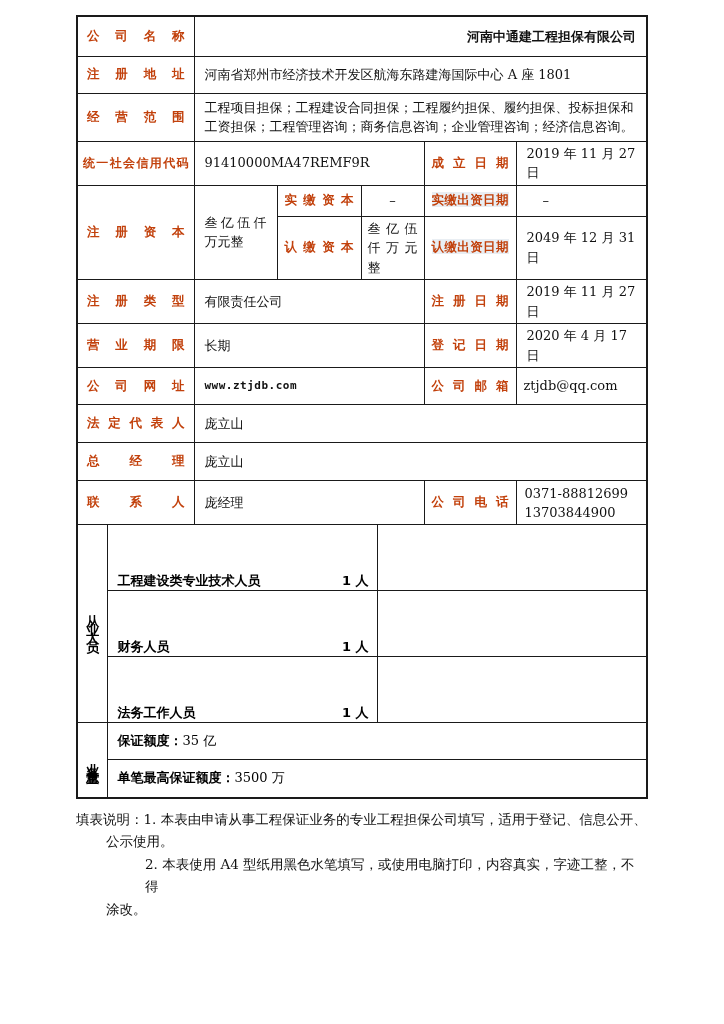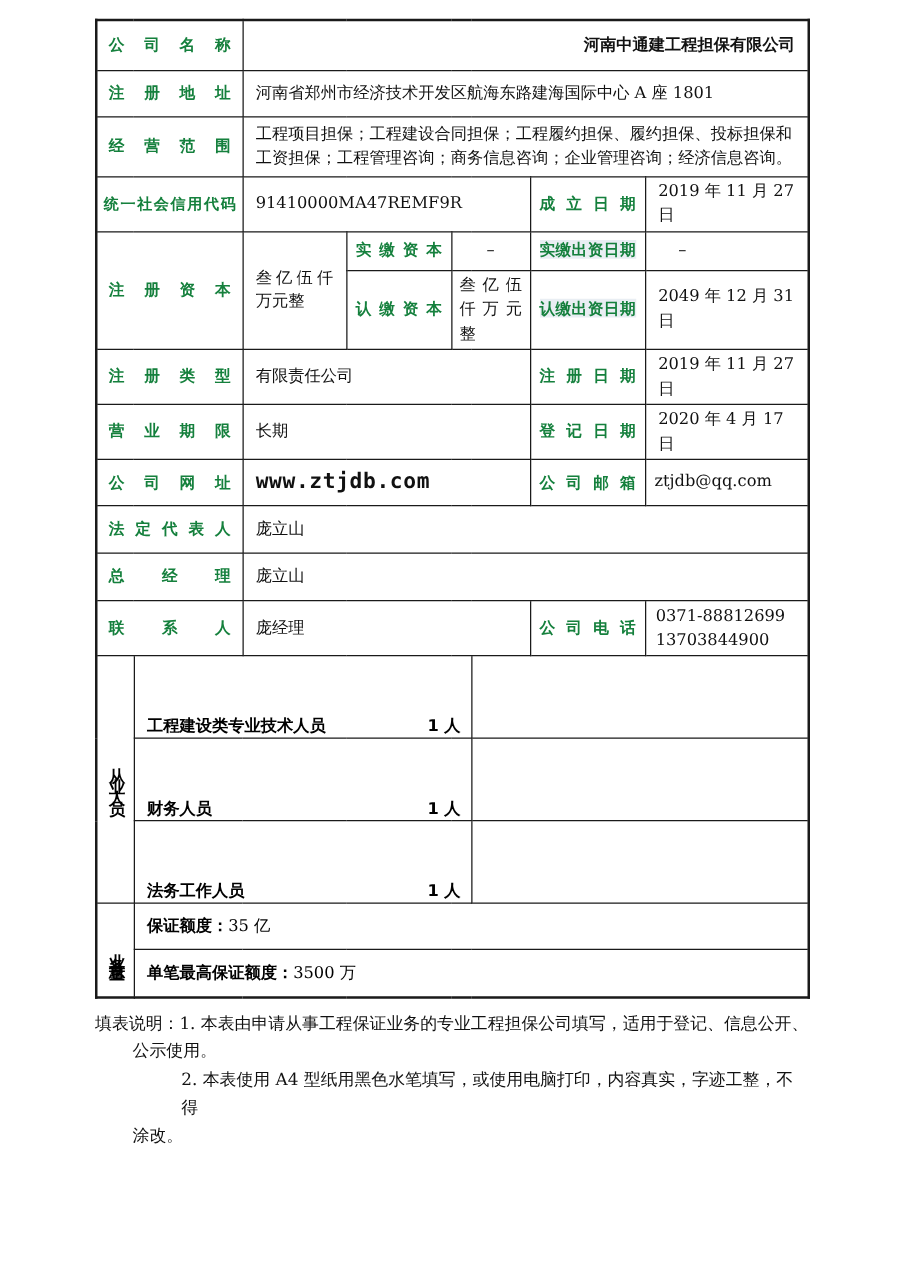--- a/index.html
+++ b/index.html
@@ -18,31 +18,31 @@
   }
   table.form {
     width:570px; margin:15px auto 0 auto;
     border-collapse:collapse; table-layout:fixed;
     border:2px solid #1a1a1a;
   }
   td { border:1px solid #1a1a1a; padding:0; vertical-align:middle; overflow:hidden; }
   
   .lbl {
     font-family:"DejaVu Sans", sans-serif; font-weight:bold; font-size:12.5px;
-    text-align:justify; text-align-last:justify; padding:0 9px; color:#15803d;
+    text-align:justify; text-align-last:justify; padding:0 9px; color:#c2410c;
   }
   .lbl.tight { padding:0 5px; font-size:12px; white-space:nowrap; }
   .rlbl { padding:0 7px; }
   
   .val {
     font-family:"DejaVu Serif", serif; font-size:13px; padding:2px 10px;
     line-height:1.5; color:#111;
   }
   .val.bsans { font-family:"DejaVu Sans", sans-serif; font-weight:bold; font-size:13px;text-align:right; }
-  .val.mono { font-family:"DejaVu Sans Mono", monospace; font-weight:bold; font-size:17px; letter-spacing:0.5px; }
+  .val.mono { font-family:"DejaVu Sans Mono", monospace; font-weight:bold; font-size:11px; letter-spacing:0.5px; }
   .val.ctr { text-align:center; padding:2px 4px; }
   .val.dashpad { padding-left:26px; }
   .hl { background:#e9eef3; }
   
   .secTd { text-align:center; }
   .vert {
     display:inline-block; writing-mode:vertical-rl; text-orientation:upright;
     font-weight:bold; font-size:13px; color:#000;
   }
   .vert.staff { letter-spacing:9px; }

